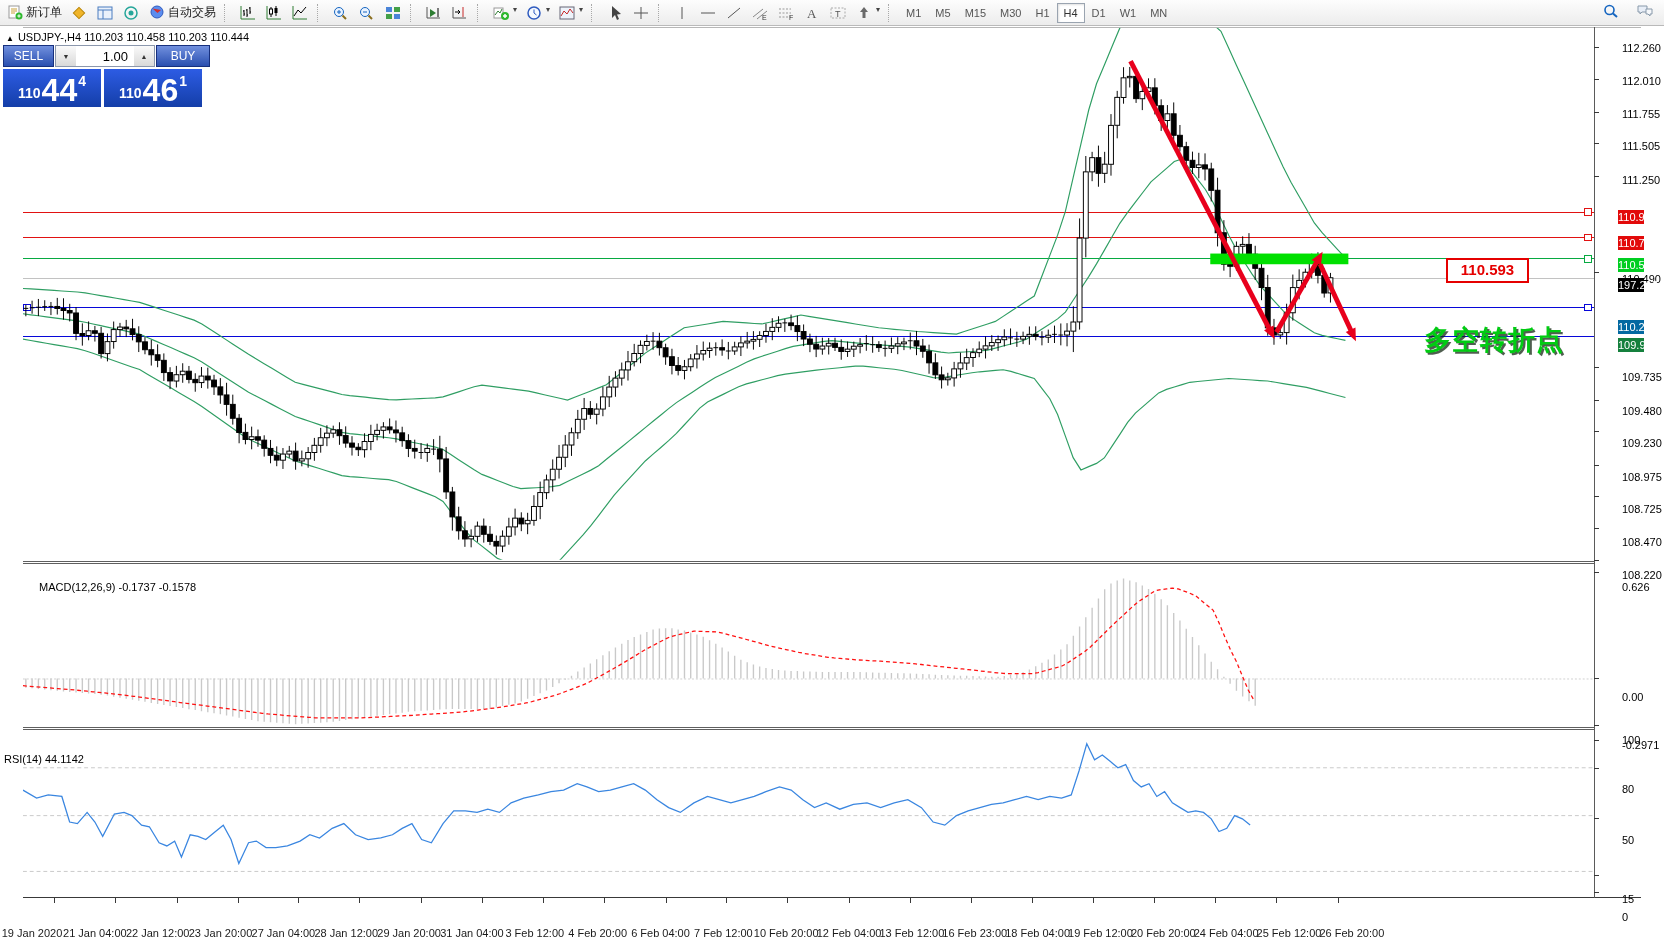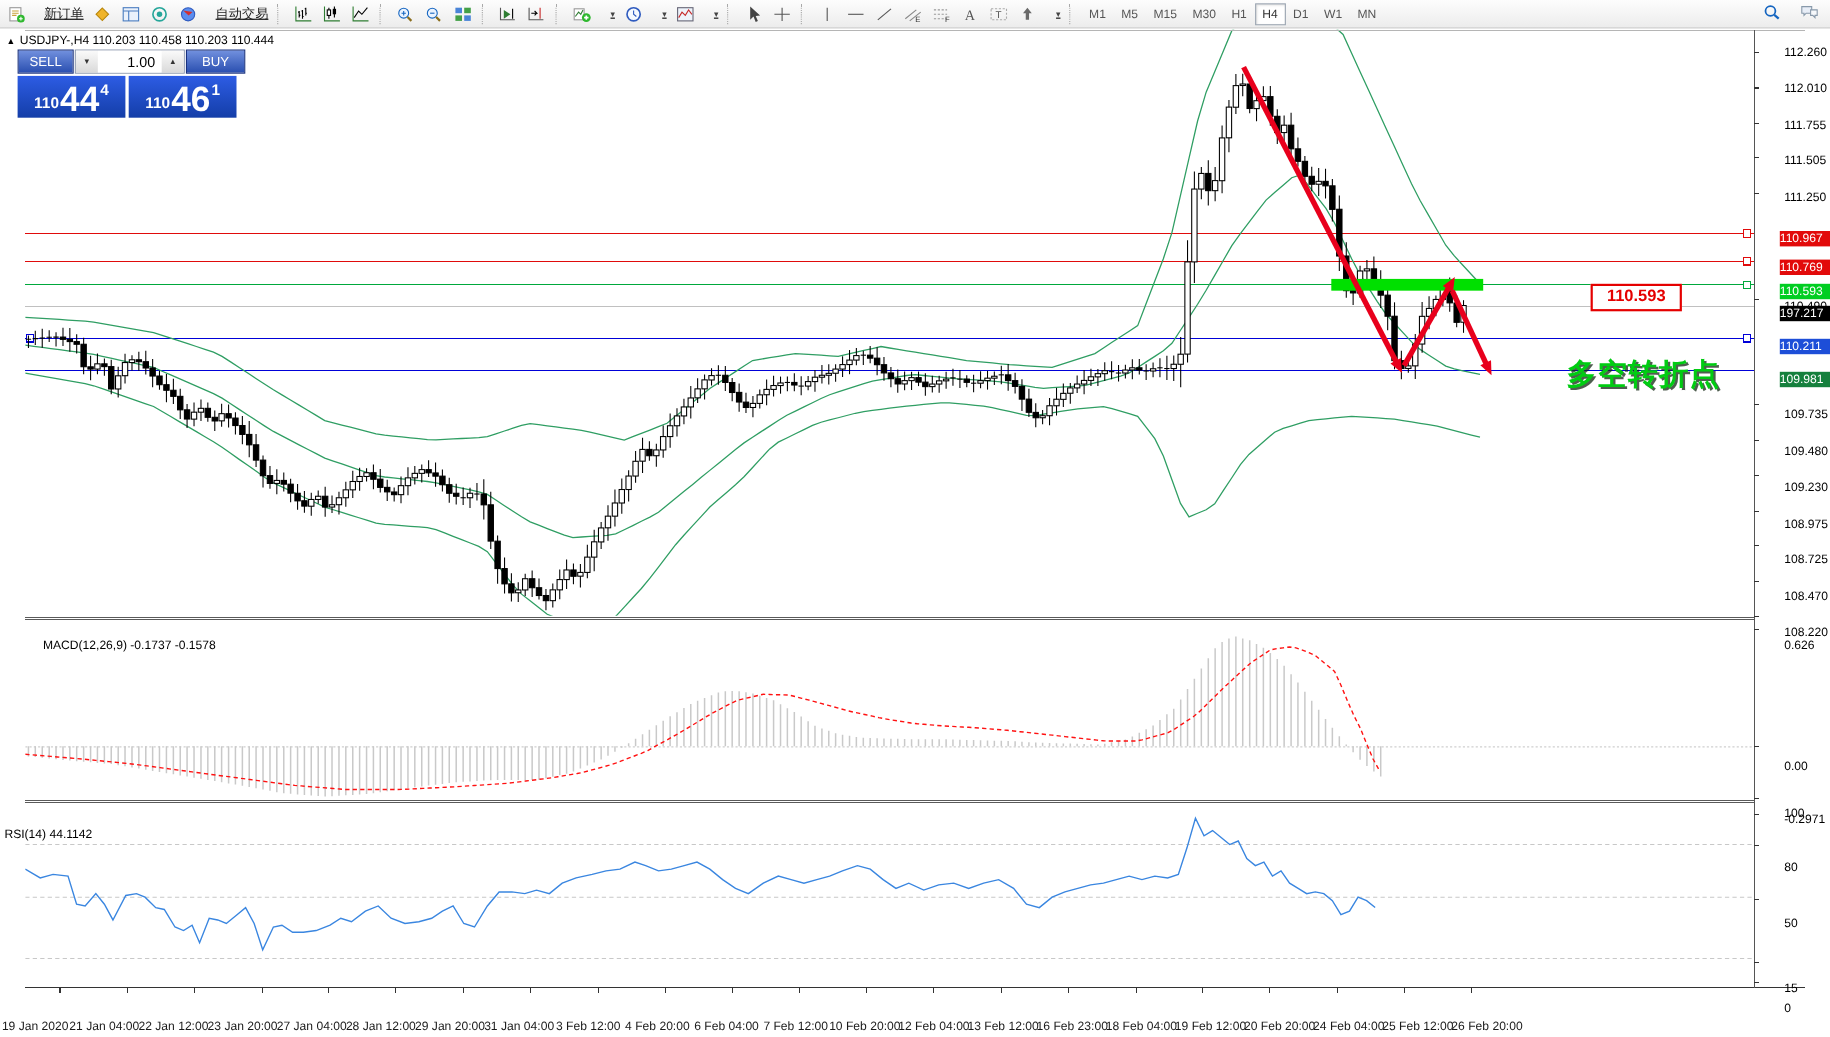--- a/index.html
+++ b/index.html
@@ -2,51 +2,51 @@
 <html><head>
 <meta charset="utf-8">
 <style>
   html,body{margin:0;padding:0;background:#e6e6e6;font-family:"Liberation Sans",sans-serif;}
   #app{position:relative;width:1664px;height:943px;background:#fff;overflow:hidden;}
   
   .toolbar{position:absolute;top:0;left:0;width:1664px;height:26px;
     background:linear-gradient(180deg,#fdfdfd,#ececec);border-bottom:1px solid #b9b9b9;
     display:flex;align-items:center;padding-left:2px;box-sizing:border-box;}
   .tb-sep{width:7px;height:18px;border-left:1px dotted #a9a9a9;margin:0 3px 0 4px;}
-  .tb-btn{display:inline-flex;align-items:center;gap:16px;padding:1px 3px;border:1px solid transparent;border-radius:2px;text-decoration:underline;}
+  .tb-btn{display:inline-flex;align-items:flex-start;gap:2px;padding:1px 3px;border:1px solid transparent;border-radius:2px;}
   .tb-btn svg{display:block;}
   .tb-label{font-size:12px;color:#222;}
   .tb-caret{font-size:8px;color:#444;margin-left:1px;}
   .tf-btn{font-size:11px;color:#555;padding:3px 6px;border:1px solid transparent;}
   .tf-btn.active{border:1px solid #9aa4b0;background:#fff;box-shadow:inset 1px 1px 2px rgba(0,0,0,.12);color:#333;}
   .tb-right{position:absolute;right:6px;top:1px;display:flex;gap:8px;align-items:center;}
   
   .chart-window{position:absolute;top:26px;left:0;width:1664px;height:917px;background:#fff;}
   #chart-svg{position:absolute;top:0;left:0;}
   .chart-header{position:absolute;top:5px;left:6px;font-size:11px;color:#000;z-index:5;}
   .chart-header .mk{font-size:8px;margin-right:4px;}
   
-  .trade-panel{position:absolute;top:19px;left:16px;z-index:6;width:199px;}
+  .trade-panel{position:absolute;top:19px;left:3px;z-index:6;width:199px;}
   .tp-row1{display:flex;height:22px;}
   .tp-btn{flex:0 0 49px;background:linear-gradient(180deg,#7190de,#2a4fb0);border:1px solid #17307e;
     color:#fff;font-size:12px;display:flex;align-items:center;justify-content:center;}
   .tp-btn.buy{flex:0 0 52px;}
   .tp-spin{flex:1;display:flex;margin:0 1px;border:1px solid #8b97ad;background:#fff;}
   .tp-arrow{width:20px;background:linear-gradient(180deg,#fafafa,#d9d9d9);border:0;font-size:7px;color:#333;padding:0;}
   .tp-input{flex:1;border:0;outline:none;text-align:right;font-size:13px;padding-right:6px;width:50px;font-family:"Liberation Sans",sans-serif;}
   .tp-row2{display:flex;margin-top:2px;height:38px;justify-content:center;}
   .tp-price{width:108px;background:linear-gradient(180deg,#2d5ce4,#143ea8);color:#fff;display:flex;
     align-items:flex-end;justify-content:center;padding-bottom:2px;box-sizing:border-box;}
   .tp-price+.tp-price{margin-left:3px;}
   .tp-small{font-size:14px;font-weight:bold;margin:0 1px 4px 0;}
   .tp-big{font-size:32px;font-weight:bold;line-height:30px;}
   .tp-sup{font-size:14px;font-weight:bold;margin:0 0 16px 1px;}
   
   .axis-label{position:absolute;left:1622px;font-size:11px;color:#000;white-space:nowrap;}
-  .axis-badge{position:absolute;left:1618px;width:46px;height:14px;line-height:14px;font-size:11px;
+  .axis-badge{position:absolute;left:1618px;width:26px;height:14px;line-height:14px;font-size:11px;
     color:#fff;white-space:nowrap;}
   .date-label{position:absolute;top:901px;width:96px;text-align:center;font-size:11px;color:#1a1a1a;white-space:nowrap;}
   .ind-label{position:absolute;font-size:11px;color:#000;z-index:4;}
   .callout{position:absolute;border:2px solid #e50000;background:#fff;color:#e50000;
     font-size:15px;font-weight:bold;text-align:center;z-index:6;}
   .annotation{position:absolute;font-size:27px;font-weight:bold;color:#00cc12;letter-spacing:1px;
     text-shadow:2px 2px 0 rgba(20,40,20,.75);z-index:6;white-space:nowrap;}
 </style>
 </head>
 <body>
@@ -1018,21 +1018,21 @@
         <div class="axis-label" style="top: 378.651px;">109.480</div>
         <div class="axis-label" style="top: 411.264px;">109.230</div>
         <div class="axis-label" style="top: 444.528px;">108.975</div>
         <div class="axis-label" style="top: 477.141px;">108.725</div>
         <div class="axis-label" style="top: 510.406px;">108.470</div>
         <div class="axis-label" style="top: 543.018px;">108.220</div>
         <div class="axis-badge" style="top: 183.672px; background: rgb(226, 10, 10);">110.967</div>
         <div class="axis-badge" style="top: 209.501px; background: rgb(226, 10, 10);">110.769</div>
         <div class="axis-badge" style="top: 232.46px; background: rgb(0, 206, 34);">110.593</div>
         <div class="axis-badge" style="top: 251.897px; background: rgb(0, 0, 0);">197.217</div>
-        <div class="axis-badge" style="top: 282px; background: #1d4ed8;">110.211</div>
+        <div class="axis-badge" style="top: 294px; background: #0369a1;">110.211</div>
         <div class="axis-badge" style="top: 312.296px; background: #15803d;">109.981</div>
         <div class="axis-label" style="top: 555px;">0.626</div>
         <div class="axis-label" style="top: 665px;">0.00</div>
         <div class="axis-label" style="top: 713px;">-0.2971</div>
         <div class="axis-label" style="top: 708px;">100</div>
         <div class="axis-label" style="top: 757px;">80</div>
         <div class="axis-label" style="top: 808px;">50</div>
         <div class="axis-label" style="top: 867px;">15</div>
         <div class="axis-label" style="top: 885px;">0</div>
         <div class="date-label" style="left: -16px;">19 Jan 2020</div>

